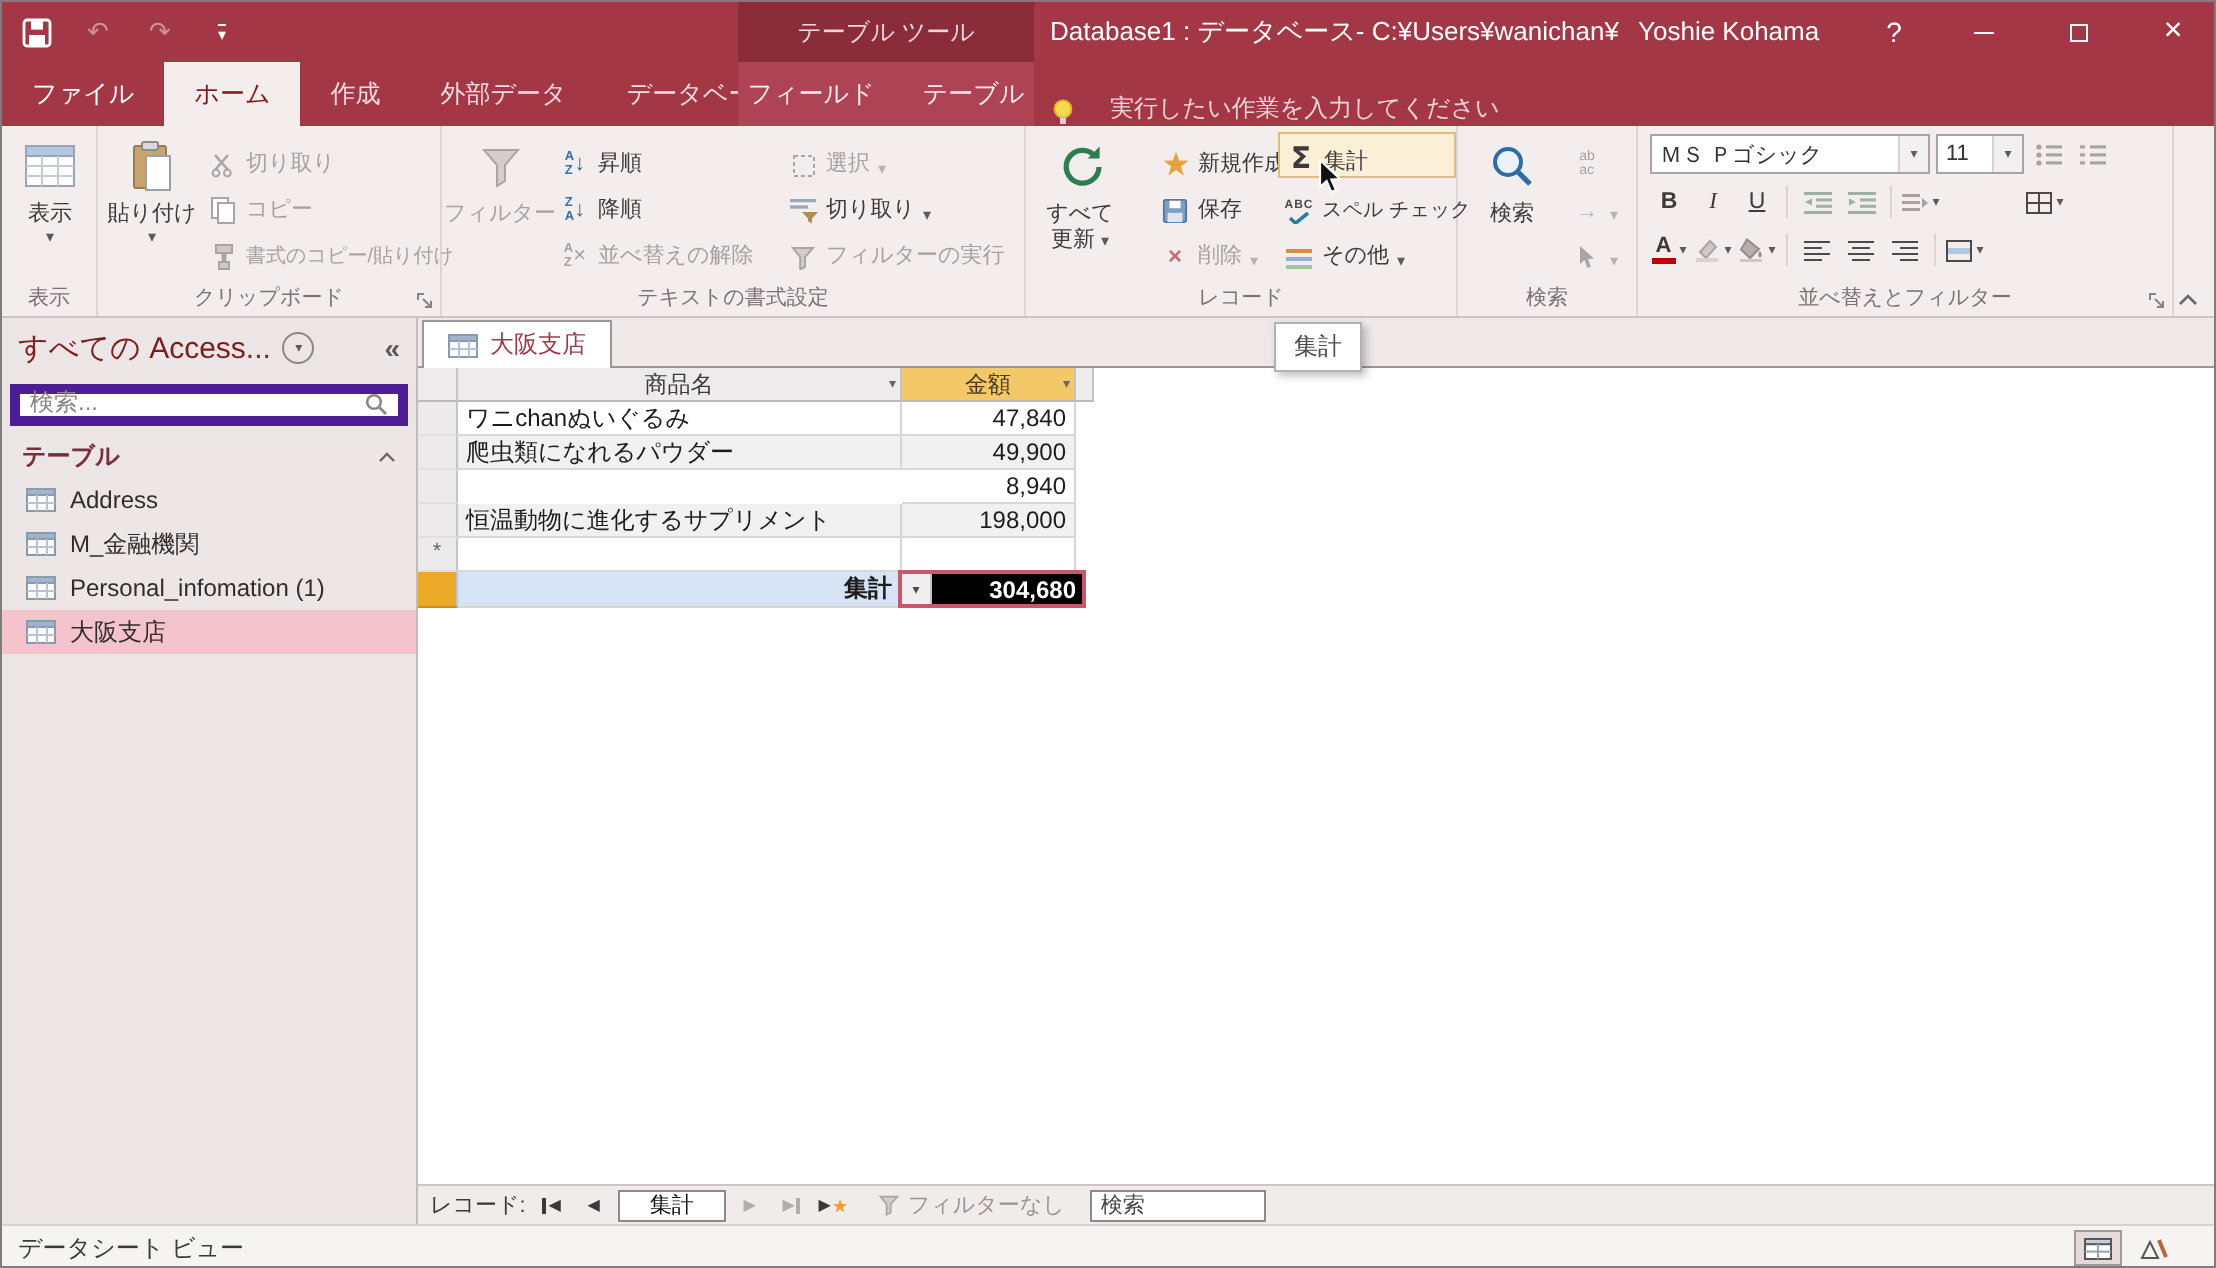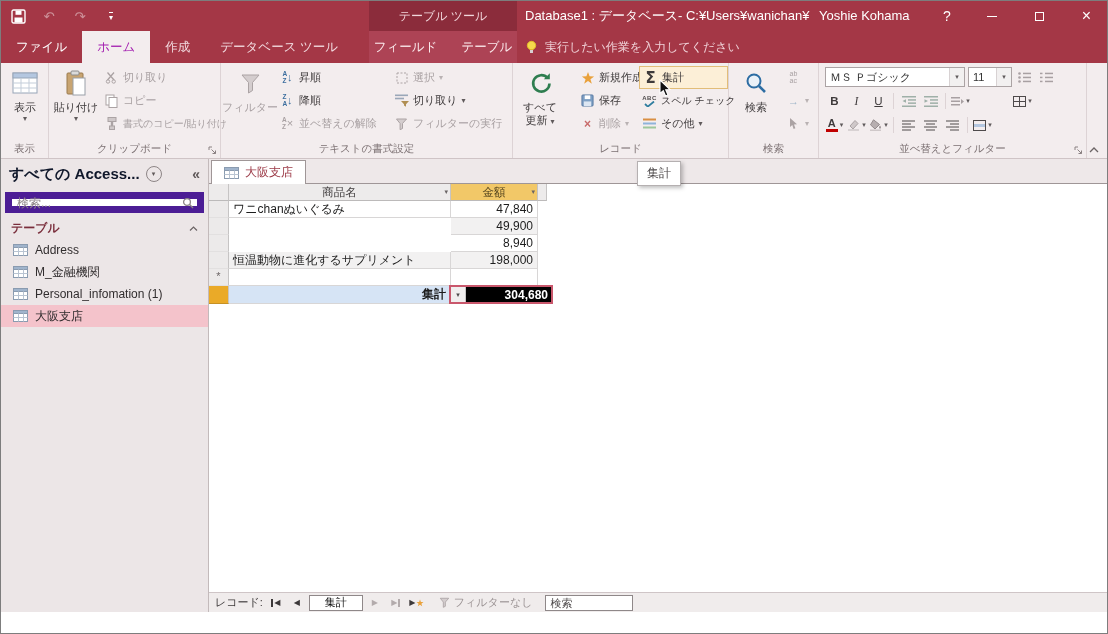--- a/index.html
+++ b/index.html
@@ -22,36 +22,36 @@
 #maxbtn{left:1016px;width:45px}
 #closebtn{left:1063px;width:45px;font-size:16px}
 .min-glyph{width:10px;height:1px;background:#fff}
 .max-glyph{width:9px;height:9px;border:1px solid #fff}
 
 
 #tabrow{position:absolute;left:0;top:30px;width:100%;height:32px;background:#a43746}
 #maintabs{position:absolute;left:0;top:0;height:32px;display:flex}
 .rtab{height:32px;line-height:32px;padding:0 15px;font-size:12.5px;color:#f3dce1;white-space:nowrap;cursor:default}
 .rtab.file{color:#fff}
-.rtab.active{background:#f3edee;color:#a21caf}
+.rtab.active{background:#f3edee;color:#7f1d1d}
 #ctxtabs{position:absolute;left:368px;top:0;width:148px;height:32px;background:#ad4355;display:flex;justify-content:center}
 #ctxtabs .rtab{padding:0 12px;color:#fbe9ec}
-#tellme{position:absolute;left:524px;top:0;height:32px;display:flex;align-items:center;gap:7px;font-size:12px;color:#f0d2d8;white-space:nowrap}
+#tellme{position:absolute;left:524px;top:0;height:32px;display:flex;align-items:flex-end;gap:17px;font-size:12px;color:#f0d2d8;white-space:nowrap}
 
 
 #ribbon{position:absolute;left:0;top:62px;width:100%;height:96px;background:#f3edee;border-bottom:1px solid #cfc4c6}
 .rgroup{position:absolute;top:0;height:95px;border-right:1px solid #ddd3d5}
 .glabel{position:absolute;bottom:2px;left:0;width:100%;text-align:center;font-size:10.5px;color:#7c7173;white-space:nowrap}
 .bigbtn{position:absolute;top:2px;height:74px;display:flex;flex-direction:column;align-items:center;justify-content:flex-start;font-size:11px;color:#3e3a3b;text-align:center;white-space:nowrap}
 .bigbtn .bi{height:36px;display:flex;align-items:center}
 .bigbtn .bl{line-height:13px}
 .bigbtn .bd{font-size:8px;color:#5f5a5b;line-height:10px}
 .bigbtn.dis{color:#a8a0a2}
 .scol{position:absolute;top:3px;display:flex;flex-direction:column}
-.sbtn{height:23px;display:flex;align-items:center;gap:4px;padding:0 3px;font-size:11px;color:#3e3a3b;white-space:nowrap}
+.sbtn{height:23px;display:flex;align-items:flex-end;gap:4px;padding:0 3px;font-size:11px;color:#3e3a3b;white-space:nowrap}
 .sbtn .sd{font-size:8px;color:#5f5a5b}
 .sbtn.dis{color:#a8a0a2}
 .sbtn.dis .sd{color:#b9b2b3}
 .sbtn.hl{background:#fcefd7;border:1px solid #e2bd78;height:23px}
 .si{display:inline-flex;align-items:center;justify-content:center;min-width:15px}
 .sigma{font-size:15px;font-weight:bold;color:#3e3a3b;font-family:"DejaVu Sans",sans-serif}
 .azl{display:flex;flex-direction:column;font-size:6.5px;font-weight:bold;line-height:6.5px;color:#3c6e9f}
 .azl.gray{color:#a8a0a2}
 .aza{font-size:11px;color:#3c6e9f;line-height:11px}
 .aza.gray{color:#a8a0a2}
@@ -71,24 +71,24 @@
 .tdd{font-size:7px;color:#5f5a5b}
 .vsep{width:1px;height:16px;background:#ddd3d5;margin:0 2px}
 .fc{display:flex;flex-direction:column;align-items:center;font-size:11px;font-weight:bold;line-height:10px;color:#3e3a3b}
 .cbar{display:block;width:12px;height:3px;margin-top:1px}
 .launcher{position:absolute;right:3px;bottom:3px}
 #ribcollapse{position:absolute;right:8px;bottom:5px}
 
 
 #sidebar{position:absolute;left:0;top:158px;width:208px;height:453px;background:#ece6e7;border-right:1px solid #c3babb}
 #np-title{position:absolute;left:0;top:0;width:100%;height:30px;display:flex;align-items:center;padding:0 8px}
-#np-title-text{font-size:15px;font-weight:700;color:#0f172a;white-space:nowrap}
+#np-title-text{font-size:15px;font-weight:400;color:#7f1d1d;white-space:nowrap}
 #np-menu{margin-left:6px;width:16px;height:16px;border:1px solid #8d8586;border-radius:50%;display:flex;align-items:center;justify-content:center;font-size:7px;color:#5f5859}
 #np-collapse{margin-left:auto;font-size:14px;font-weight:bold;color:#5f5859}
-#np-search{position:absolute;left:4px;top:33px;width:199px;height:21px;background:#fff;border:7px solid #4c1d95;display:flex;align-items:center}
+#np-search{position:absolute;left:4px;top:33px;width:199px;height:21px;background:#fff;border:5px solid #4c1d95;display:flex;align-items:flex-end}
 #np-search input{flex:1;border:none;outline:none;font-size:12px;padding:0 5px;color:#333;background:transparent;font-family:inherit}
 #np-search input::placeholder{color:#8d8687}
 #np-group{position:absolute;left:0;top:58px;width:100%;height:22px;display:flex;align-items:center;padding:0 10px}
 #np-group .gtext{font-size:12px;font-weight:bold;color:#7a2e3c}
 #np-group .gchev{margin-left:auto}
 .np-item{position:absolute;left:0;width:207px;height:22px;display:flex;align-items:center;gap:7px;padding-left:12px;font-size:12px;color:#312d2e;white-space:nowrap}
 .np-item.sel{background:#f4c3cb}
 
 
 #main{position:absolute;left:208px;top:158px;width:900px;height:453px;background:#fff}
@@ -104,21 +104,21 @@
 .ds-row.alt .ds-cell{background:#f2f1f1}
 .ds-row.header{height:17px}
 .ds-sel-h{position:absolute;left:0;top:0;width:20px;height:100%;background:#edebeb;border-right:1px solid #c6c4c4;border-bottom:1px solid #bcbaba}
 .ds-cell-h{position:absolute;top:0;height:100%;background:#edebeb;border-right:1px solid #c6c4c4;border-bottom:1px solid #bcbaba;font-size:11.5px;color:#3e3a3b;display:flex;align-items:center;justify-content:center}
 .ds-cell-h.name{left:20px;width:222px}
 .ds-cell-h.amount{left:242px;width:87px;background:#f2c868;color:#4a3c1a}
 .hdd{position:absolute;right:2px;font-size:7px;color:#6a6465}
 .ds-cell-h{position:absolute}
 .ds-stub{position:absolute;left:329px;top:0;width:9px;height:100%;background:#edebeb;border-right:1px solid #c6c4c4;border-bottom:1px solid #bcbaba}
 .tlabel{background:#d6e4f5!important;font-weight:bold;text-align:right}
-#total-combo{position:absolute;left:240px;top:126px;width:104px;height:19px;border:2px solid #c9576c;background:#fff;display:flex;z-index:5}
+#total-combo{position:absolute;left:240px;top:126px;width:94px;height:19px;border:2px solid #c9576c;background:#fff;display:flex;z-index:5}
 #tc-dd{width:15px;background:#f0eeee;border-right:1px solid #c6c4c4;display:flex;align-items:center;justify-content:center;font-size:7px;color:#4e4a4b}
 #tc-val{flex:1;background:#000;color:#fff;font-size:12px;font-weight:600;display:flex;align-items:center;justify-content:flex-end;padding:0 3px}
 
 
 #recnav{position:absolute;left:0;bottom:0;width:100%;height:20px;background:#f0ecec;border-top:1px solid #cfc5c7;display:flex;align-items:center;padding-left:6px;gap:3px;font-size:11px;color:#3c3839}
 .rn-label{margin-right:1px;white-space:nowrap}
 .rn-btn{width:18px;height:15px;display:flex;align-items:center;justify-content:center;gap:1px;color:#3c3839}
 .rn-btn .tri{font-size:8px;line-height:8px}
 .rn-btn .vbar{width:2px;height:8px;background:currentColor}
 .rn-btn.dis{color:#b3abac}
@@ -168,20 +168,21 @@
         <span class="max-glyph"></span>
       </div>
     <div class="winbtn" id="closebtn">×</div>
   </div>
 
   <div id="tabrow">
     <div id="maintabs">
       <div class="rtab file">ファイル</div>
       <div class="rtab active">ホーム</div>
       <div class="rtab">作成</div>
+      <div class="rtab">外部データ</div>
       <div class="rtab">データベース ツール</div>
     </div>
     <div id="ctxtabs">
       <div class="rtab">フィールド</div>
       <div class="rtab">テーブル</div>
     </div>
     <div id="tellme">
       <span>
           <svg width="13" height="14" viewBox="0 0 13 14">
             <circle cx="6.5" cy="5.5" r="4.2" fill="#f7d94c" stroke="#e0bb28"></circle>
@@ -708,20 +709,21 @@
       <div class="ds-stub"></div>
     </div>
 
     <div class="ds-row" style="top:42px">
       <div class="ds-sel"></div>
       <div class="ds-cell name">ワニchanぬいぐるみ</div>
       <div class="ds-cell amount">47,840</div>
     </div>
     <div class="ds-row alt" style="top:59px">
       <div class="ds-sel"></div>
+      <div class="ds-cell name">爬虫類になれるパウダー</div>
       <div class="ds-cell amount">49,900</div>
     </div>
     <div class="ds-row" style="top:76px">
       <div class="ds-sel"></div>
       <div class="ds-cell amount">8,940</div>
     </div>
     <div class="ds-row alt" style="top:93px">
       <div class="ds-sel"></div>
       <div class="ds-cell name">恒温動物に進化するサプリメント</div>
       <div class="ds-cell amount">198,000</div>
@@ -771,20 +773,39 @@
             <svg width="11" height="11" viewBox="0 0 13 12">
               <path d="M1.5 1 h10 l-4 4.5 v5 l-2.4 1.2 v-6.2 z" fill="#d4cdce" stroke="#aba3a4"></path>
             </svg>
           </span>
         <span>フィルターなし</span>
       </span>
       <input class="rn-search" placeholder="検索" style="">
     </div>
   </div>
 
+  <div id="statusbar">
+    <span>データシート ビュー</span>
+    <div id="sb-btns">
+      <span class="sb-btn active">
+          <svg width="14" height="11" viewBox="0 0 14 11">
+            <rect x="0.5" y="0.5" width="13" height="10" fill="#fff" stroke="#5a5556"></rect>
+            <rect x="0.5" y="0.5" width="13" height="2.6" fill="#c3cfdd" stroke="#5a5556"></rect>
+            <line x1="7" y1="3" x2="7" y2="10.5" stroke="#9aa4af"></line>
+            <line x1="0.5" y1="6.8" x2="13.5" y2="6.8" stroke="#9aa4af"></line>
+          </svg>
+        </span>
+      <span class="sb-btn">
+          <svg width="14" height="11" viewBox="0 0 14 11">
+            <path d="M1 10 L5 2 L9 10 Z" fill="none" stroke="#5a5556"></path>
+            <line x1="9.5" y1="1" x2="13" y2="9.5" stroke="#b26a3c" stroke-width="2"></line>
+          </svg>
+        </span>
+    </div>
+  </div>
 
   <div id="tooltip">集計</div>
   <div id="cursor">
       <svg width="12" height="18" viewBox="0 0 12 18">
         <path d="M1 1 L1 14.5 L4.3 11.6 L6.6 17 L9 16 L6.7 10.8 L11 10.5 Z" fill="#111" stroke="#fff" stroke-width="1.1"></path>
       </svg>
     </div>
 
 </div>
 

